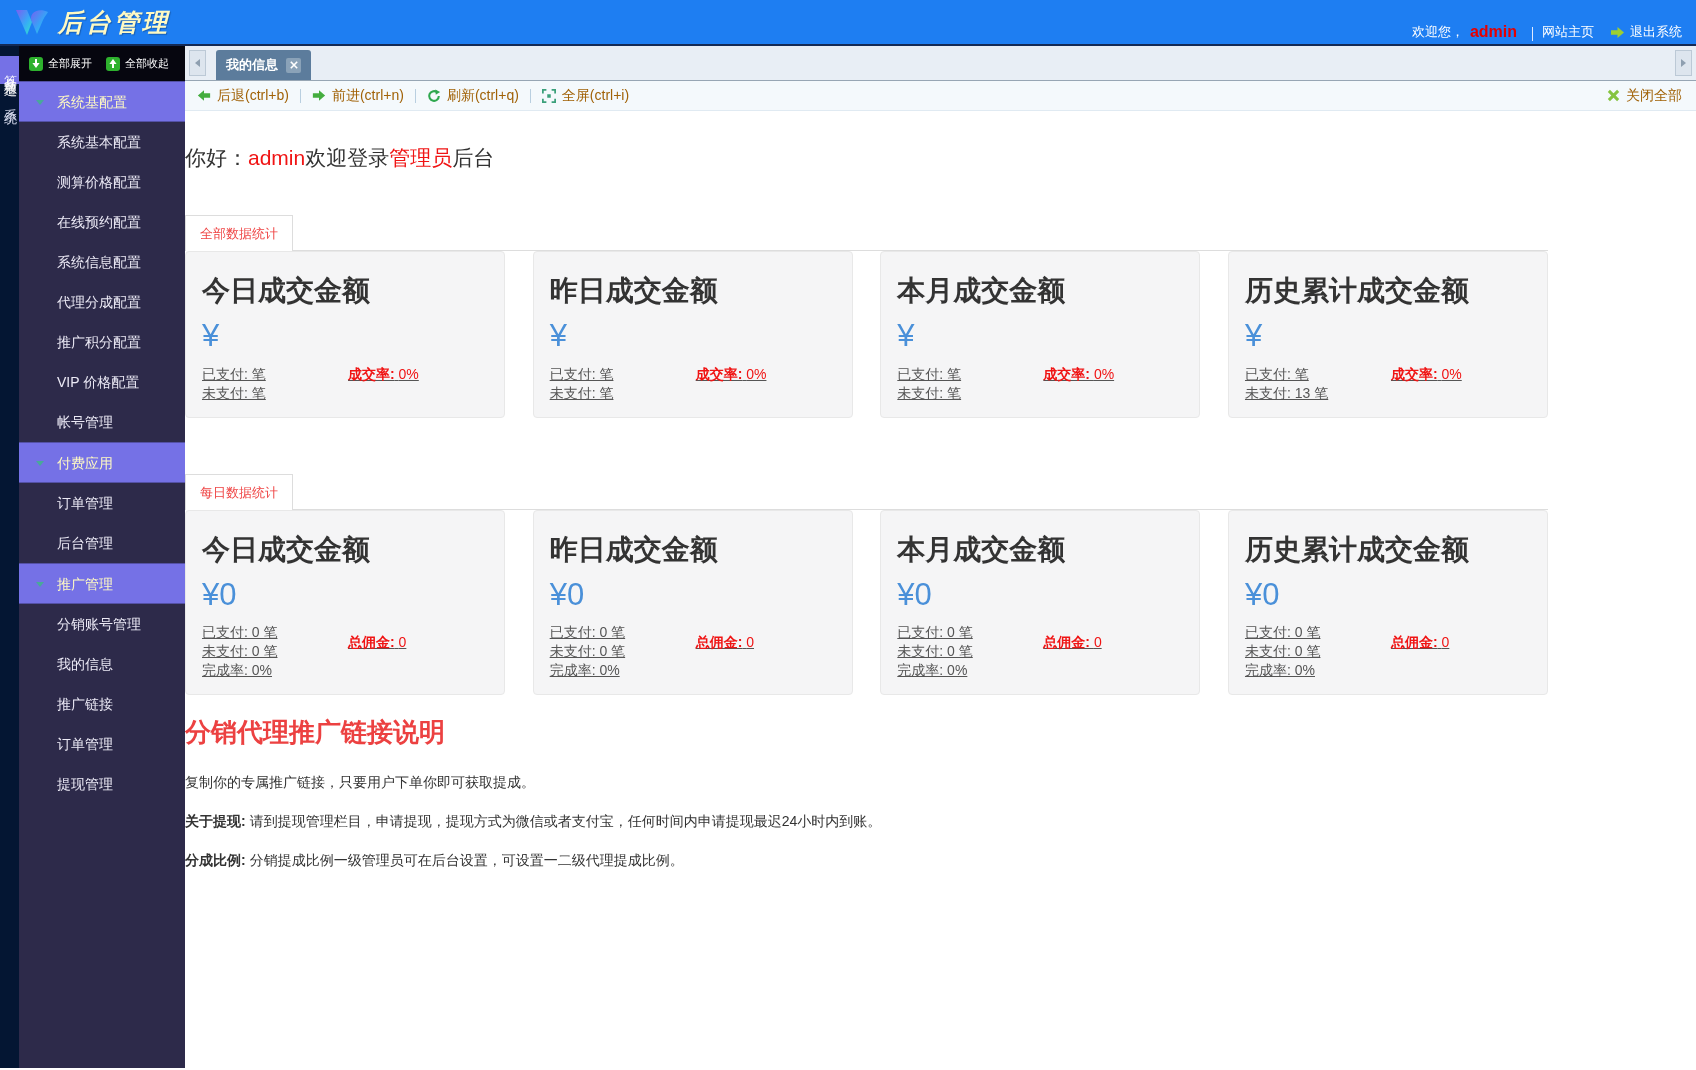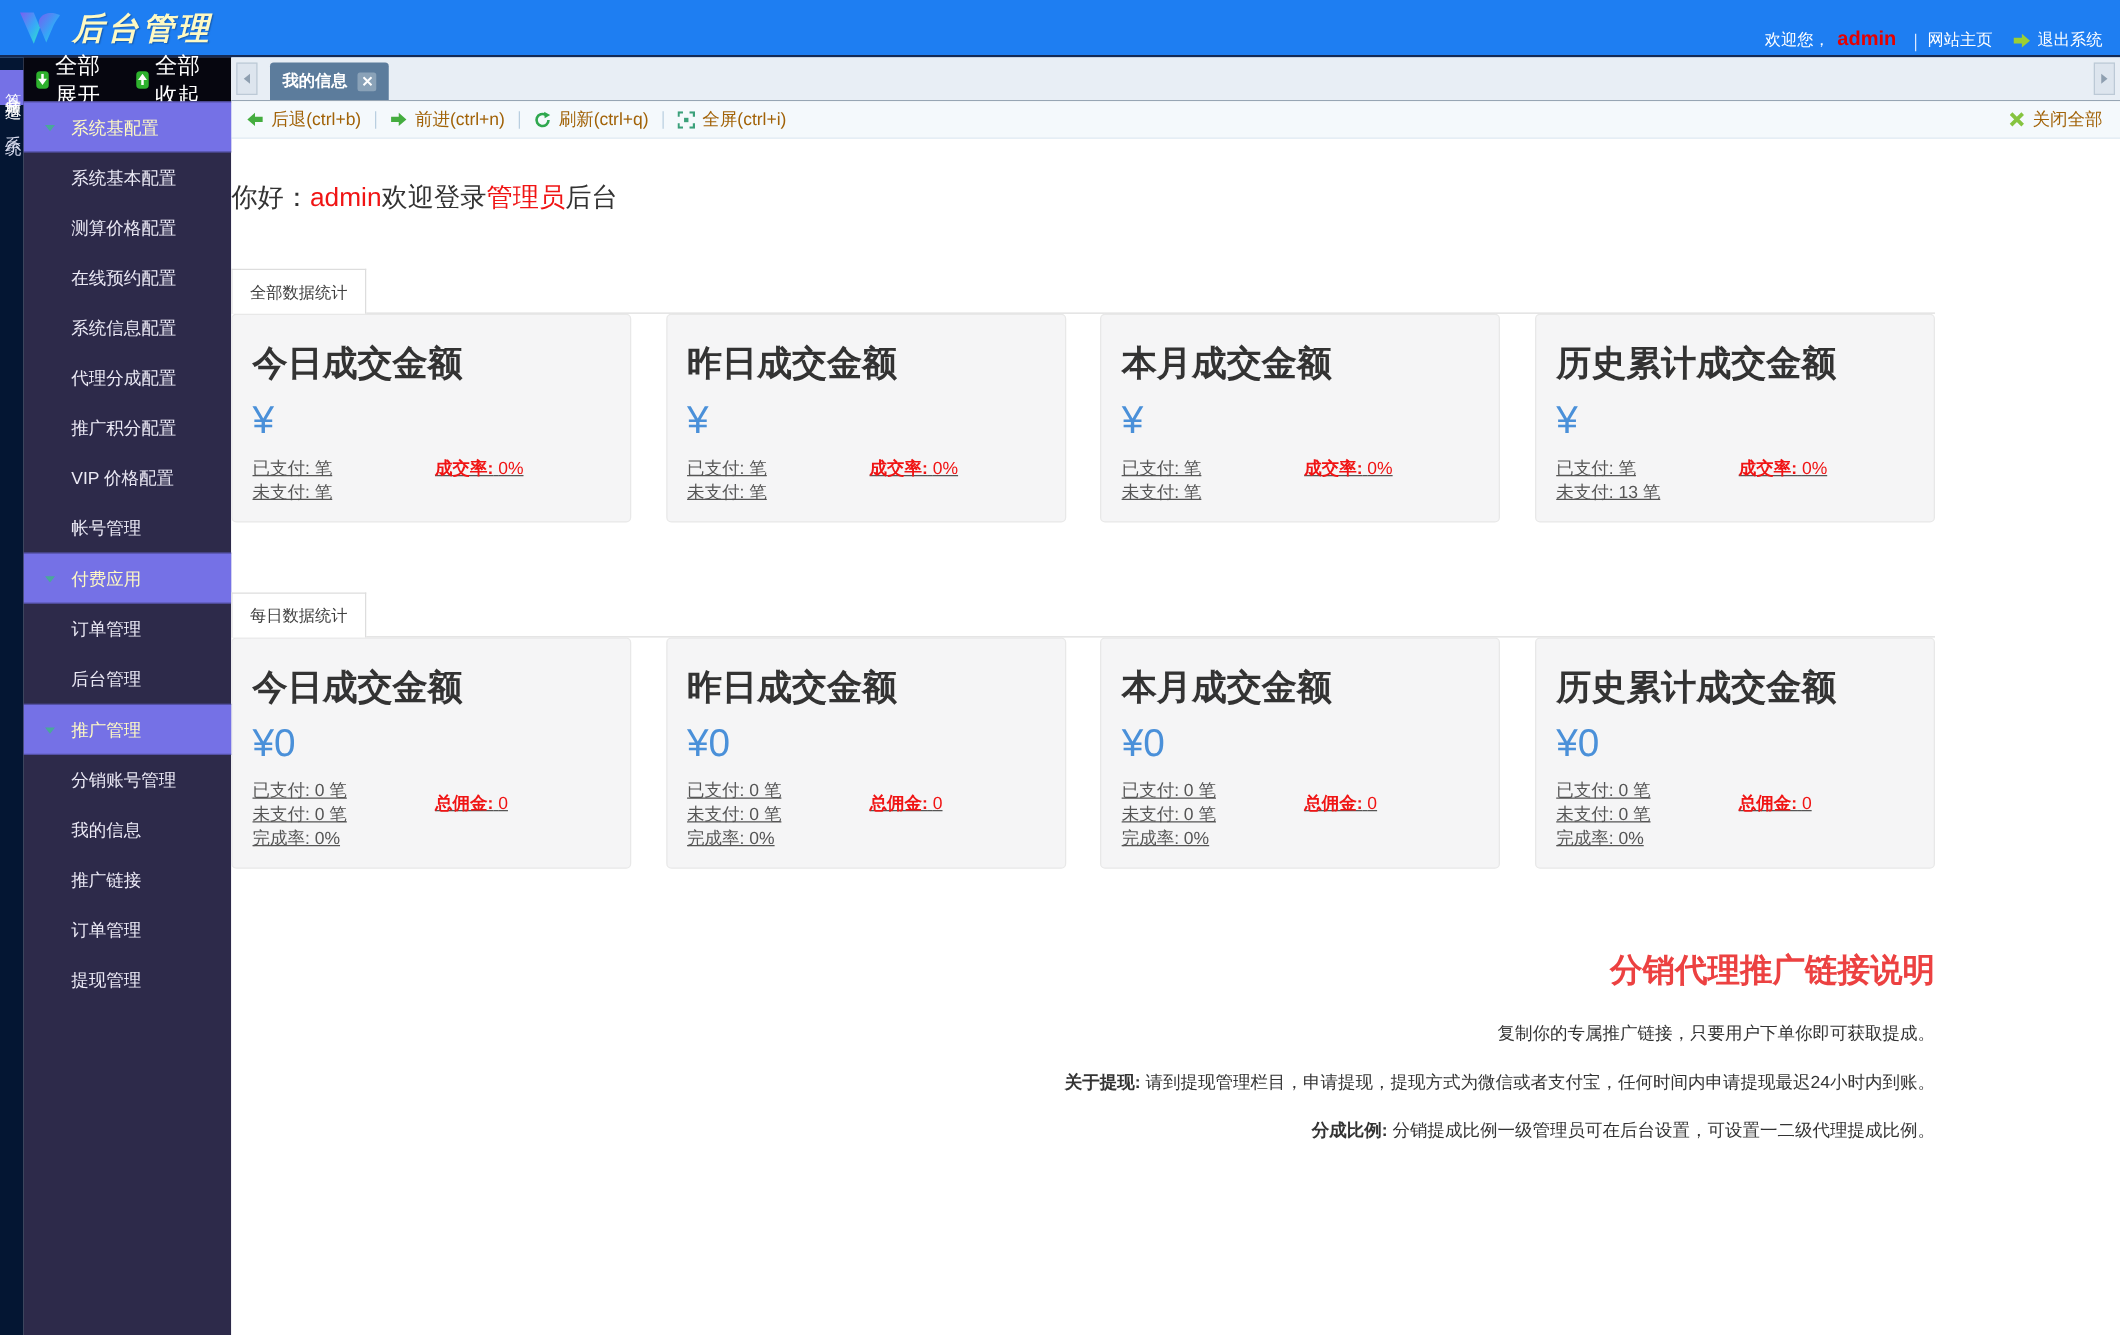--- a/index.html
+++ b/index.html
@@ -23,21 +23,21 @@
   
   .strip { width:19px; background:#041633; display:flex; flex-direction:column; align-items:center; padding-top:10px; flex:none; }
   .chan { writing-mode:vertical-rl; text-orientation:upright; color:#fff; font-size:13px;
           letter-spacing:3px; padding:8px 0; width:100%; text-align:center; }
   .chan.active { background:#7571e6; }
   .chan.idle { color:#d8dcef; margin-top:6px; }
 
   
   .sidebar { width:166px; background:#2d2a4a; flex:none; font-size:14px; }
   .sidebar-top { height:35px; background:#06060f; display:flex; align-items:center; gap:14px;
-                 padding:0 10px; color:#fff; font-size:18px; }
+                 padding:0 10px; color:#fff; font-size:11px; }
   .mini-btn { display:flex; align-items:center; gap:5px; cursor:pointer; }
   .mini-icon { width:14px; height:14px; background:#2eb12e; border-radius:3px;
                display:flex; align-items:center; justify-content:center; }
   .menu { color:#e9e7f5; }
   .menu-group { height:41px; line-height:41px; background:#7571e6; color:#fef9c3; padding-left:38px;
                 position:relative; border-top:1px solid rgba(0,0,0,.28); border-bottom:1px solid rgba(0,0,0,.28); cursor:pointer; }
   .caret { position:absolute; left:17px; top:18px; width:0; height:0;
            border-left:4px solid transparent; border-right:4px solid transparent; border-top:5px solid #49a89a; }
   .menu-item { height:40px; line-height:40px; padding-left:38px; cursor:pointer; color:#eceaf6; }
 
@@ -63,34 +63,34 @@
   .close-all { margin-left:auto; margin-right:2px; }
 
   .content { flex:1; padding-left:0; overflow:hidden; }
   .inner { width:1363px; }
 
   .greeting { margin:33px 0 42px; font-size:21px; color:#333; }
   .greeting .red { color:#f01414; }
 
   .section-tabs { border-bottom:1px solid #ddd; }
   .section-tab { display:inline-block; padding:9px 14px 8px; border:1px solid #ddd; border-bottom:none;
-                 background:#fff; font-size:13px; color:#404040; position:relative; top:1px; cursor:pointer; }
+                 background:#fff; font-size:13px; color:#ef4444; position:relative; top:1px; cursor:pointer; }
   .cards { display:flex; justify-content:space-between; }
   .card { width:320px; background:#f5f5f6; border:1px solid #e8e8e8; border-radius:4px; padding:14px 16px; }
   .card-title { font-size:28px; font-weight:bold; color:#333; margin:6px 0 10px; }
   .card-amount { font-size:31px; color:#4a90d9; margin-bottom:12px; line-height:1.05; }
   .card-body { display:flex; font-size:14px; color:#555;text-decoration:underline; }
   .card-lines { width:146px; }
   .card-lines div { line-height:19px; }
   .card-metric { color:#f01414; padding-top:1px; }
   .metric-label { font-weight:bold; }
   .s2 .card-metric { padding-top:11px; }
   .section-1 { margin-bottom:55px; }
 
-  .notice { text-align:right; margin-top:64px; }
+  .notice { text-align:left; margin-top:20px; }
   .notice-title { color:#ec4141; font-size:26px; font-weight:600; margin-bottom:24px; }
   .notice-line { font-size:14px; color:#333; margin-bottom:21px; }
   .notice-line b { margin-right:4px; }
 </style>
 </head>
 <body>
 
 <div class="header">
   <div class="brand">
     <svg width="36" height="30" viewBox="0 0 36 30">

